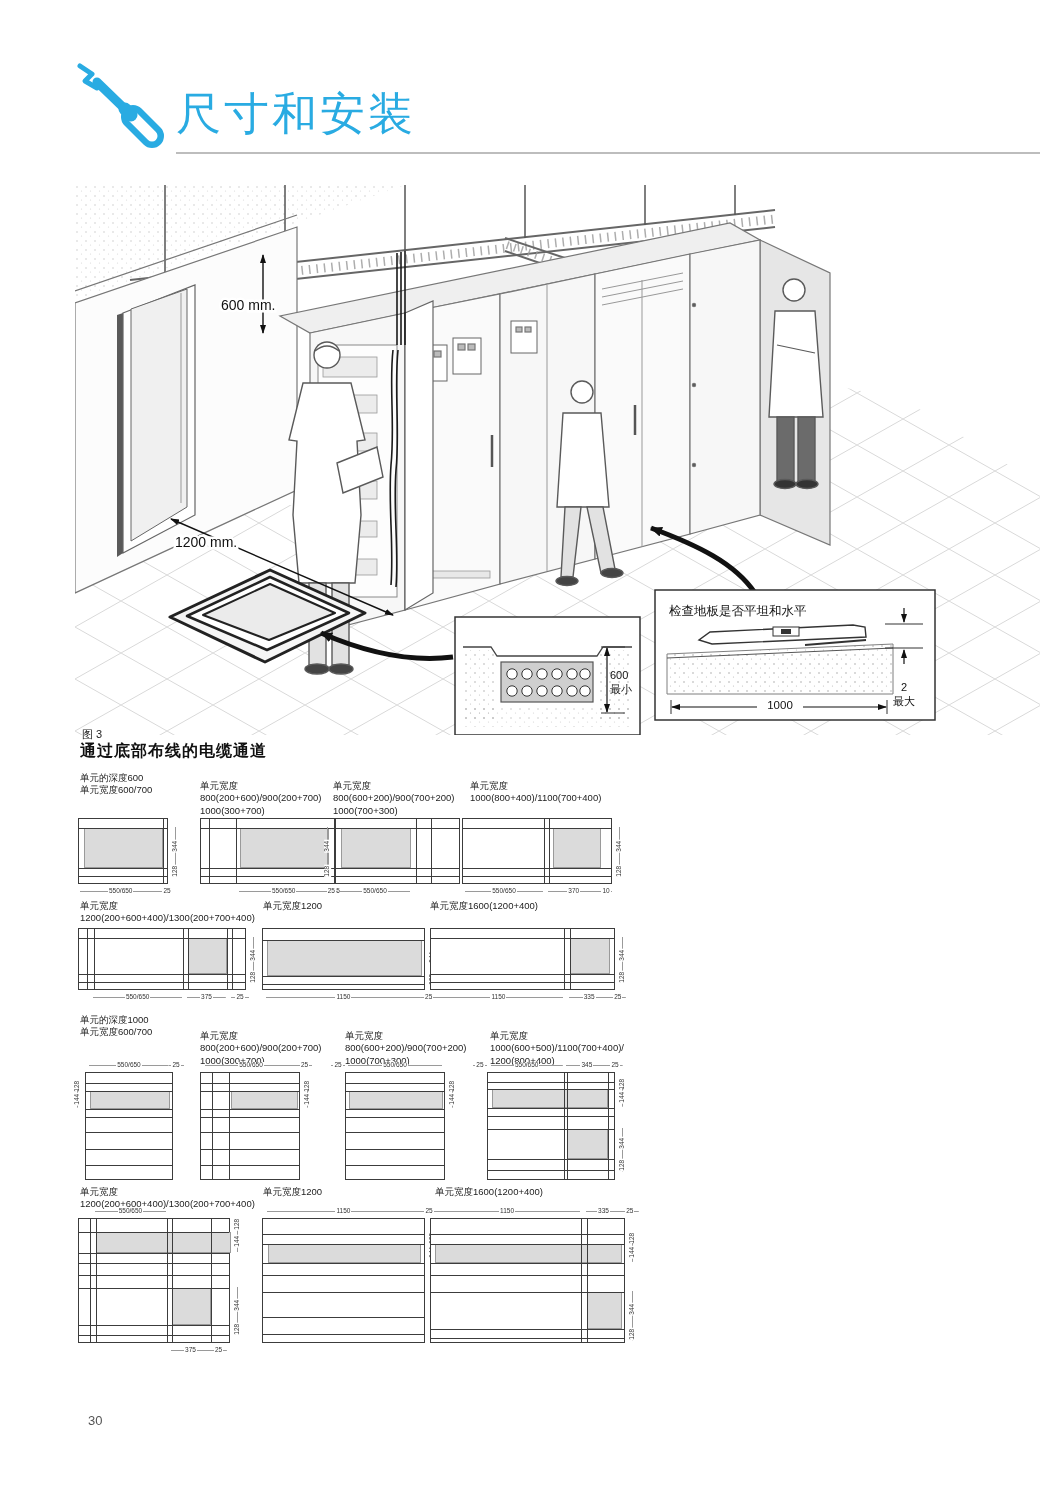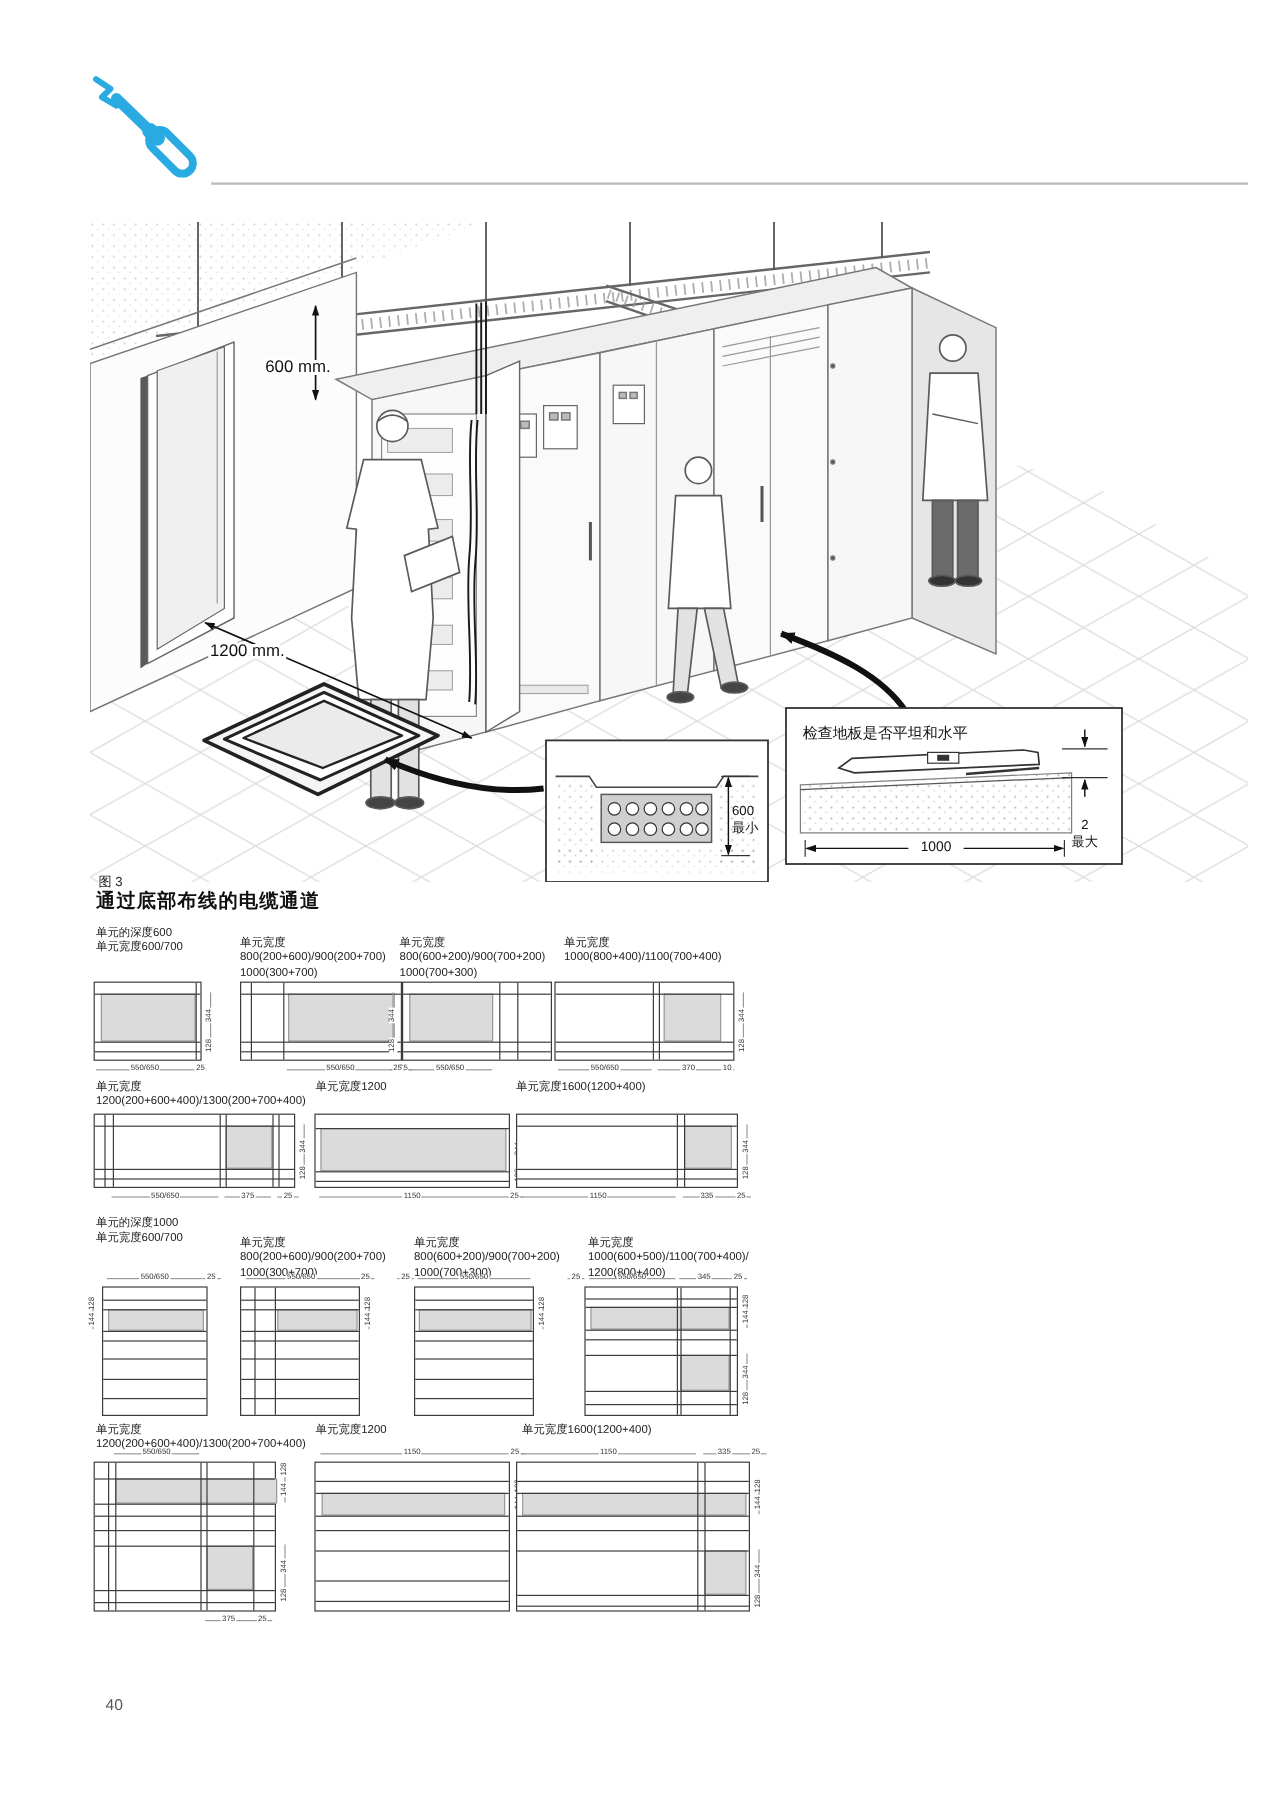--- a/index.html
+++ b/index.html
@@ -33,20 +33,21 @@
 
 <div class="page">
 
   <svg class="hdr-icon" viewBox="0 0 100 108">
     <polyline points="10,8 22,16 15,23 27,30" fill="none" stroke="#29abe2" stroke-width="5" stroke-linecap="round" stroke-linejoin="round"></polyline>
     <line x1="27" y1="24" x2="58" y2="54" stroke="#29abe2" stroke-width="9" stroke-linecap="round"></line>
     <line x1="63" y1="59" x2="82" y2="78" stroke="#29abe2" stroke-width="24" stroke-linecap="round"></line>
     <line x1="63" y1="59" x2="82" y2="78" stroke="#ffffff" stroke-width="11" stroke-linecap="round"></line>
     <line x1="55" y1="51" x2="61" y2="57" stroke="#29abe2" stroke-width="13" stroke-linecap="round"></line>
   </svg>
+  <div class="hdr-title">尺寸和安装</div>
   <div class="hdr-rule"></div>
 
   <svg class="illus" viewBox="0 0 965 550">
     <defs>
       <marker id="arw" markerWidth="9" markerHeight="7" refX="8" refY="3" orient="auto-start-reverse" markerUnits="userSpaceOnUse">
         <path d="M0,0 L9,3 L0,6 z" fill="#111"></path>
       </marker>
       <marker id="arwBig" markerWidth="14" markerHeight="12" refX="11" refY="5" orient="auto" markerUnits="userSpaceOnUse">
         <path d="M0,0 L12,5 L0,10 z" fill="#111"></path>
       </marker>
@@ -648,14 +649,14 @@
         <span>144</span>
       </div>
       <div class="dim r" style="top: 1290.5px; height: 37.5px; left: 627px;">
         <span>344</span>
       </div>
       <div class="dim r" style="top: 1328px; height: 12.5px; left: 627px;">
         <span>128</span>
       </div>
     </div>
 
-  <div class="page-num">40</div>
+  <div class="page-num">30</div>
 </div>
 
 </body></html>

